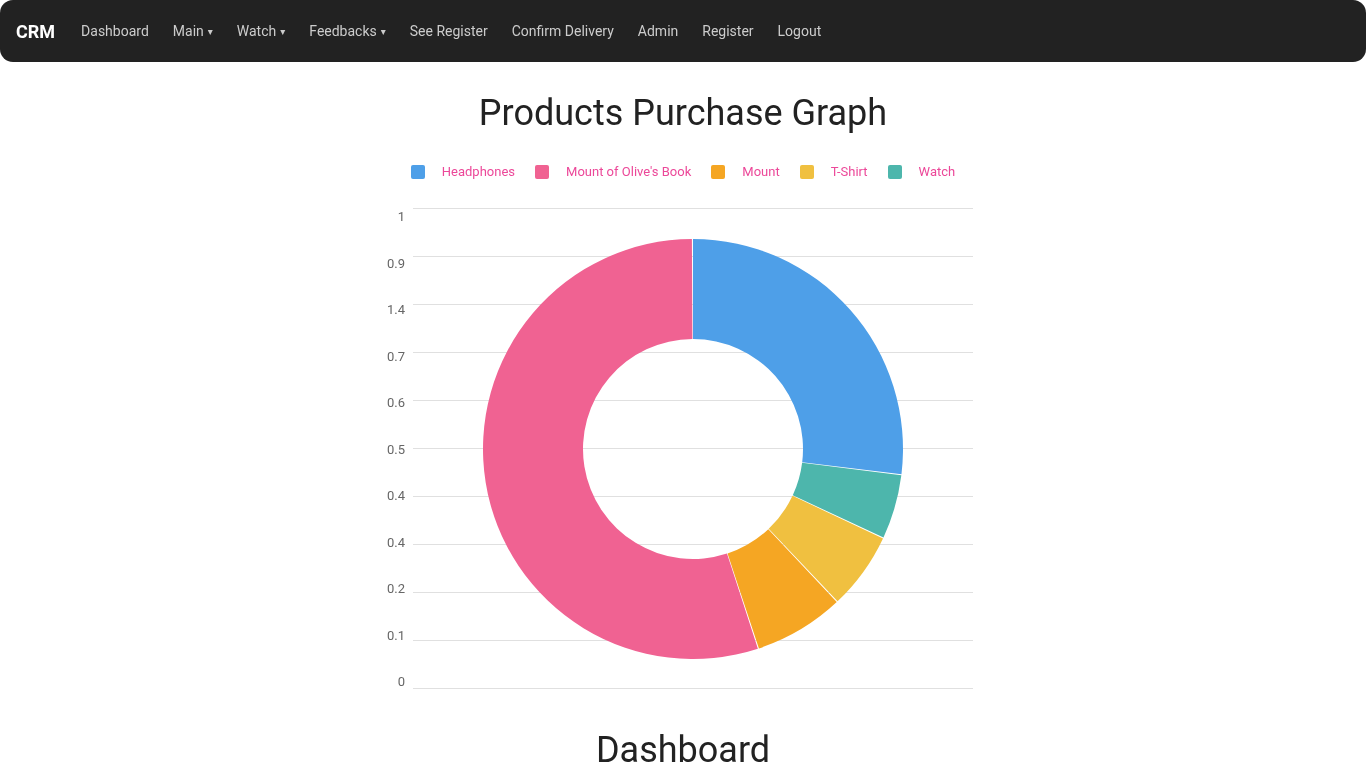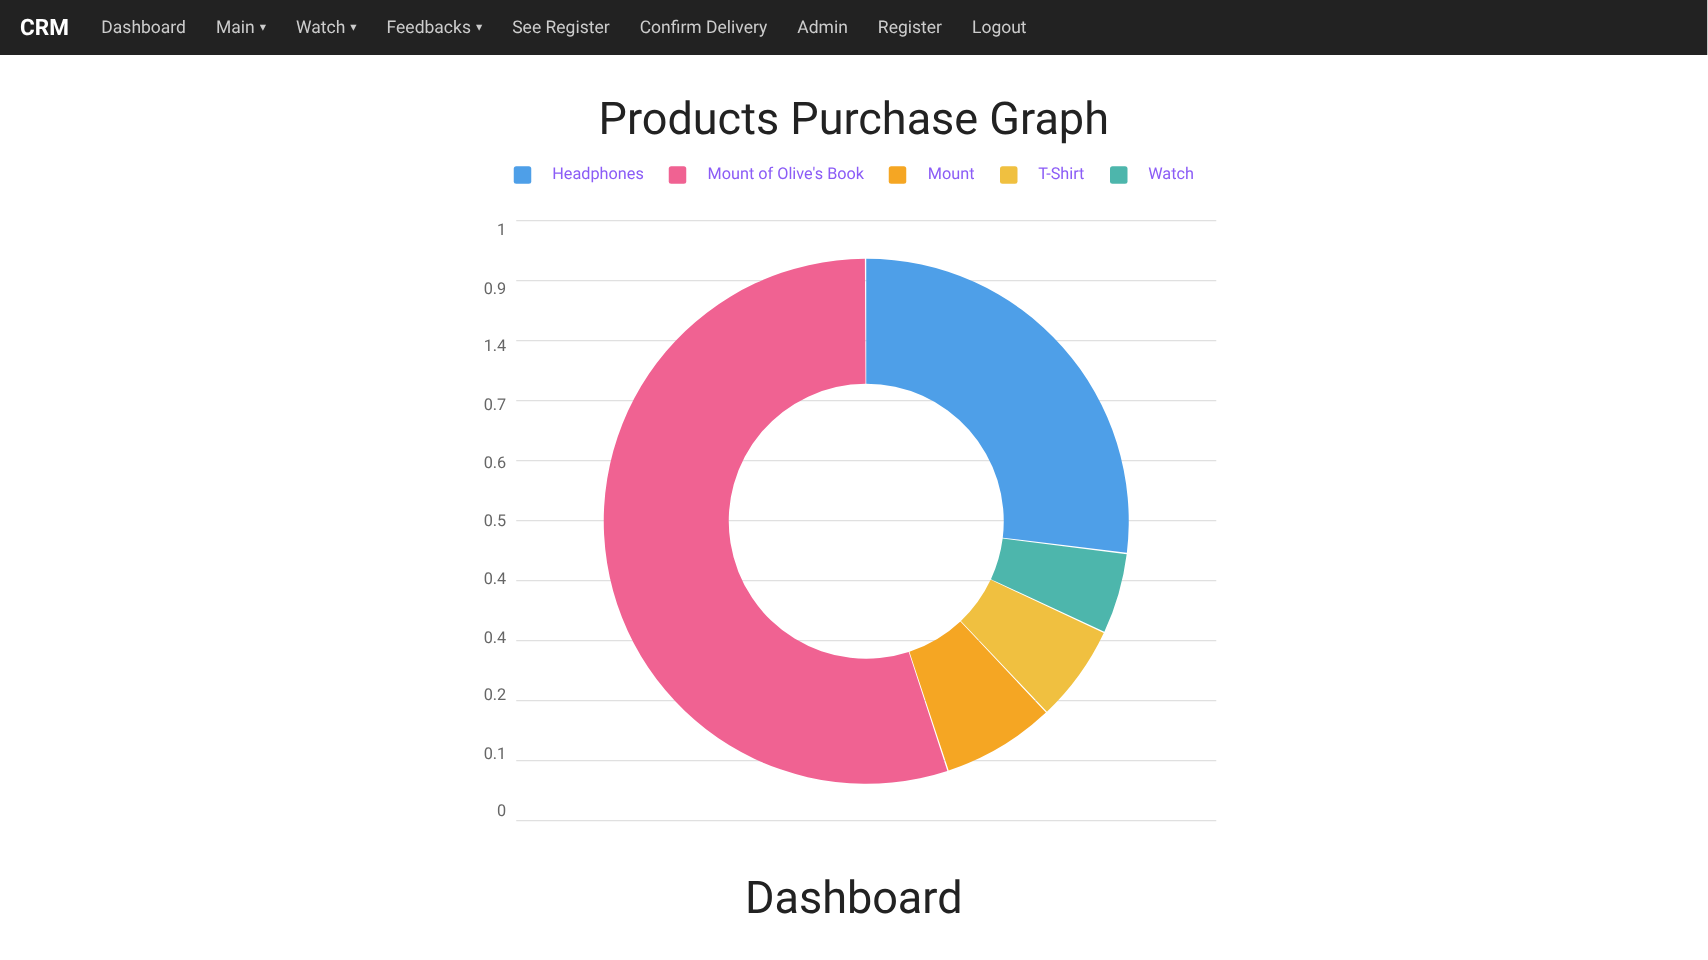--- a/index.html
+++ b/index.html
@@ -5,22 +5,23 @@
     * { margin: 0; padding: 0; box-sizing: border-box; }
     body { font-family: -apple-system, BlinkMacSystemFont, 'Segoe UI', Roboto, sans-serif; background: #fff; }
 
     
     nav {
       background: #222;
       color: #fff;
       display: flex;
       align-items: center;
       padding: 0 16px;
-      height: 44px;
+      height: 62px;
       gap: 4px;
+      border-radius: 13px;
     }
     .nav-brand {
       font-weight: bold;
       font-size: 18px;
       color: #fff;
       margin-right: 12px;
     }
     .nav-item {
       color: #ccc;
       font-size: 14px;
@@ -38,38 +39,38 @@
     .main-content {
       padding: 30px 20px;
       display: flex;
       flex-direction: column;
       align-items: center;
     }
 
     .page-title {
       font-size: 36px;
       font-weight: 400;
-      margin-bottom: 16px;
+      margin-bottom: 30px;
       color: #222;
     }
 
     
     .legend {
       display: flex;
       flex-wrap: wrap;
       justify-content: center;
       gap: 8px 20px;
       margin-bottom: 10px;
     }
     .legend-item {
       display: flex;
       align-items: center;
       gap: 17px;
       font-size: 13px;
-      color: #8b5cf6;
+      color: #ec4899;
     }
     .legend-color {
       width: 14px;
       height: 14px;
       border-radius: 2px;
     }
 
     
     .chart-container {
       position: relative;

